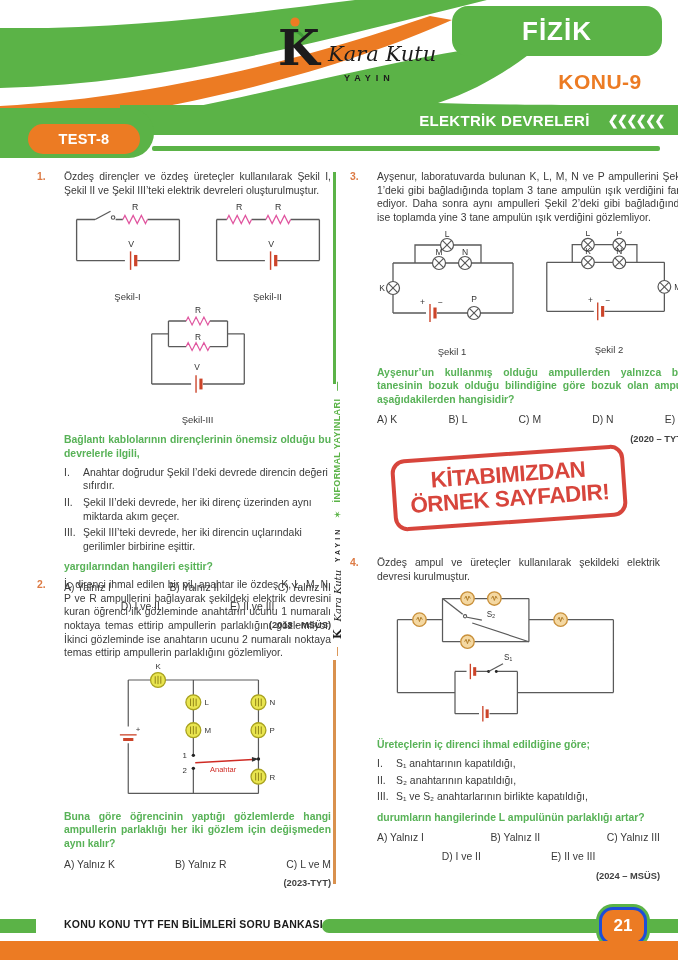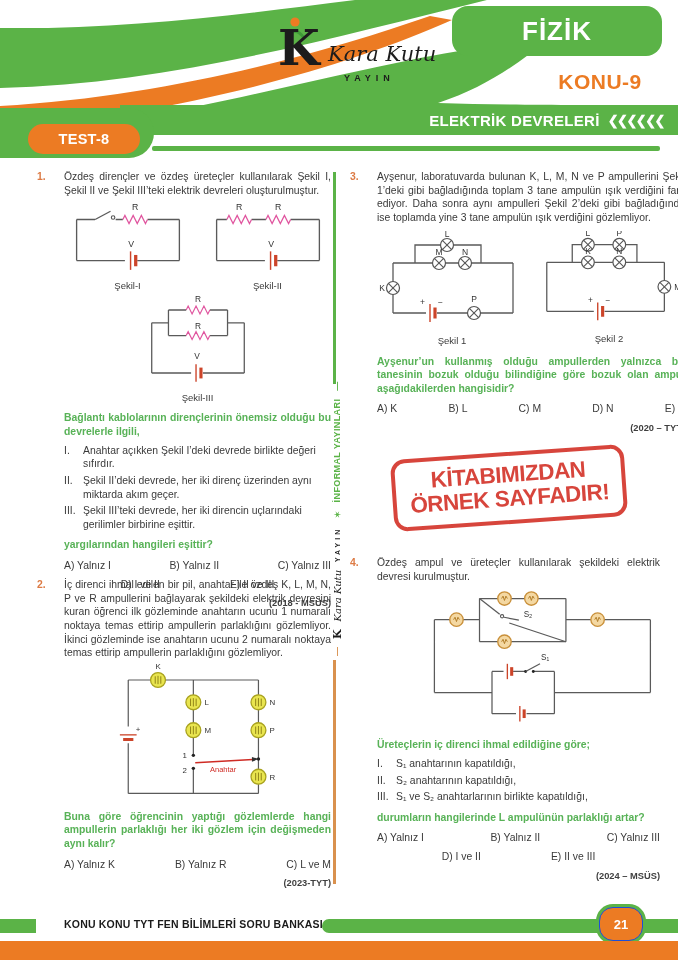--- a/index.html
+++ b/index.html
@@ -6,21 +6,21 @@
   body{width:678px;height:960px;position:relative;background:#fff;overflow:hidden;
        font-family:"Liberation Sans",sans-serif;color:#3a3a3a}
   
   .swoosh{position:absolute;left:0;top:0;width:678px;height:165px}
   .subject-box{position:absolute;left:452px;top:6px;width:210px;height:50px;background:#5bb347;
        border-radius:16px;color:#fff;font-weight:bold;font-size:26px;letter-spacing:1px;
        display:flex;align-items:center;justify-content:center}
   .unit{position:absolute;left:500px;top:70px;width:200px;text-align:center;color:#ec7b23;
        font-weight:bold;font-size:21px;letter-spacing:.5px}
   .topic-bar{position:absolute;left:120px;top:105px;width:558px;height:30px;background:#5bb347;
-       display:flex;align-items:center;justify-content:flex-end;gap:8px;padding-right:14px;box-sizing:border-box}
+       display:flex;align-items:center;justify-content:flex-end;gap:18px;padding-right:14px;box-sizing:border-box}
   .topic-bar .topic{color:#fff;font-weight:bold;font-size:15px;letter-spacing:.3px}
   .topic-bar .chev{color:#fff;font-weight:bold;font-size:13px;letter-spacing:-1.5px}
   .test-blob{position:absolute;left:-26px;top:108px;width:180px;height:50px;background:#5bb347;border-radius:26px}
   .test-pill{position:absolute;left:28px;top:124px;width:112px;height:30px;background:#ec7b23;border-radius:15px;
        color:#fff;font-weight:bold;font-size:14.5px;display:flex;align-items:center;justify-content:center;letter-spacing:.3px}
   .head-rule{position:absolute;left:152px;top:146px;width:508px;height:4.5px;background:#5bb347;border-radius:2px}
   .brand{position:absolute;left:240px;top:20px;width:210px;height:86px}
   .brand-k{position:absolute;left:38px;top:4px;font-family:"DejaVu Serif",serif;font-weight:bold;
        font-size:48px;color:#1c1c1c;line-height:1}
   .brand-name{position:absolute;left:88px;top:22px;font-family:"DejaVu Serif",serif;font-style:italic;
@@ -36,21 +36,21 @@
   .qtext{text-align:justify;margin:0}
   .prompt{color:#58b257;font-weight:bold;text-align:justify;margin:7px 0 5px}
   .ritems{margin:2px 0 0 0}
   .ritem{display:grid;grid-template-columns:19px 1fr;margin-bottom:3px}
   .ritem .rm{font-weight:normal}
   .opts{display:flex;justify-content:space-between;margin-top:7px}
   .opts2{display:flex;justify-content:center;gap:70px;margin-top:5px}
   .src{text-align:right;font-weight:bold;font-size:9.3px;margin-top:6px;color:#3f3f3f}
   .figrow{display:flex;justify-content:center;gap:16px;margin:4px 0 2px}
   .figrow figure{margin:0;text-align:center}
-  .fig-cap{font-size:9.5px;margin-top:1px;color:#3a3a3a}
+  .fig-cap{font-size:9.5px;margin-top:12px;color:#3a3a3a}
   
   svg .wire{stroke:#5a5a5a;stroke-width:1.3;fill:none}
   svg .zig{stroke:#e0559f;stroke-width:1.2;fill:none}
   svg .blong{stroke:#cc4429;stroke-width:1.4}
   svg .bshort{stroke:#cc4429;stroke-width:3.2}
   svg .lbl{font-size:8.5px;fill:#333}
   svg .slbl{font-size:8.5px;fill:#333}
   svg .swnode{fill:#fff;stroke:#555;stroke-width:1.1}
   svg .node{fill:#222}
   svg .sw{stroke:#cf2b24;stroke-width:1.6}
@@ -76,22 +76,22 @@
   .vrt .vinf{color:#5bb347;font-weight:bold;font-size:9px;letter-spacing:.4px}
   
   .stamp-wrap{position:absolute;left:392px;top:452px;width:230px}
   .stamp{width:206px;margin:0 auto;transform:rotate(-4deg);border:4px solid #d5382e;border-radius:14px;
        padding:7px 10px 9px;text-align:center;color:#d5382e;font-weight:bold;font-size:22.5px;
        line-height:1.06;letter-spacing:-.5px;opacity:.93}
   
   .f-bar1{position:absolute;left:0;top:919px;width:36px;height:14px;background:#5bb347}
   .f-series{position:absolute;left:64px;top:918px;font-size:10.5px;font-weight:bold;color:#1a1a1a;letter-spacing:.2px}
   .f-bar2{position:absolute;left:322px;top:919px;width:356px;height:14px;background:#5bb347;border-radius:7px 0 0 7px}
-  .f-badge{position:absolute;left:599px;top:907px;width:42px;height:32px;background:#ec7b23;border:1px solid #1d4ed8;
-       box-shadow:0 0 0 3px #5bb347;border-radius:14px;color:#fff;font-weight:bold;font-size:13px;
+  .f-badge{position:absolute;left:599px;top:907px;width:42px;height:32px;background:#ec7b23;border:3px solid #1d4ed8;
+       box-shadow:0 0 0 3px #5bb347;border-radius:14px;color:#fff;font-weight:bold;font-size:17px;
        display:flex;align-items:center;justify-content:center}
   .f-strip{position:absolute;left:0;top:941px;width:678px;height:19px;background:#ec7b23}
 </style>
 </head>
 <body>
 
 <svg class="swoosh" viewBox="0 0 678 165">
   <path fill="#5bb347" d="M0,28 C150,30 300,6 420,-8 L520,-8 C360,30 180,84 0,88 Z"></path>
   <path fill="#ec7b23" d="M0,106 C170,96 320,54 430,16 L452,20 C340,70 170,116 0,128 Z"></path>
   <path fill="#5bb347" d="M0,136 C150,124 280,86 420,58 C470,48 515,43 545,42 C520,62 485,88 438,103 C500,105 560,105 678,105 L678,135 L0,135 Z"></path>
@@ -179,21 +179,21 @@
             </g>
           <text class="lbl" x="64" y="64" text-anchor="middle">V</text>
         </svg>
         <div class="fig-cap">Şekil-III</div>
       </figure>
     </div>
     <p class="prompt">Bağlantı kablolarının dirençlerinin önemsiz olduğu bu devrelerle ilgili,</p>
     <div class="ritems">
       <div class="ritem">
           <span class="rm">I.</span>
-          <span>Anahtar açıkken Şekil I’deki devrede birlikte değeri sıfırdır.</span>
+          <span>Anahtar doğrudur Şekil I’deki devrede direncin değeri sıfırdır.</span>
         </div>
       <div class="ritem">
           <span class="rm">II.</span>
           <span>Şekil II’deki devrede, her iki direnç üzerinden aynı miktarda akım geçer.</span>
         </div>
       <div class="ritem">
           <span class="rm">III.</span>
           <span>Şekil III’teki devrede, her iki direncin uçlarındaki gerilimler birbirine eşittir.</span>
         </div>
     </div>
@@ -379,21 +379,21 @@
   <div class="stamp">
     <div>KİTABIMIZDAN</div>
     <div>ÖRNEK SAYFADIR!</div>
   </div>
 </div>
 
 <div class="q" id="q4">
   <div class="qnum">4.</div>
   <div>
     <p class="qtext">Özdeş ampul ve üreteçler kullanılarak şekildeki elektrik devresi kurulmuştur.</p>
-    <div class="figrow" style="margin:4px 0 2px;justify-content:flex-end;padding-left:6px">
+    <div class="figrow" style="margin:4px 0 2px;justify-content:flex-start;padding-left:6px">
       <svg width="240" height="144" viewBox="0 0 250 150">
         <path class="wire" d="M62,12 H152 M62,12 V57 M62,57 H152 M152,12 V57 M15,34 H62 M152,34 H240 M15,34 V110 M240,34 V110 M15,110 H75 M240,110 H140 M75,88 V132 M140,88 V132 M75,88 H87 M97,88 H110 M118,88 H140 M75,132 H100 M111,132 H140"></path>
         <line class="wire" x1="62" y1="12" x2="83" y2="28.5"></line>
         <circle class="swnode" cx="85.5" cy="30.5" r="1.7"></circle>
         <line class="wire" x1="87.5" y1="31.5" x2="103" y2="34.5"></line>
         <line class="wire" x1="93" y1="37.5" x2="152" y2="57"></line>
         <text class="slbl" x="108" y="31">S₂</text>
         <g class="ob" transform="translate(88,12)">
             <circle r="7"></circle>
             <path d="M-3,0 L-1.5,-2.5 L0,2 L1.5,-2.5 L3,0"></path>

